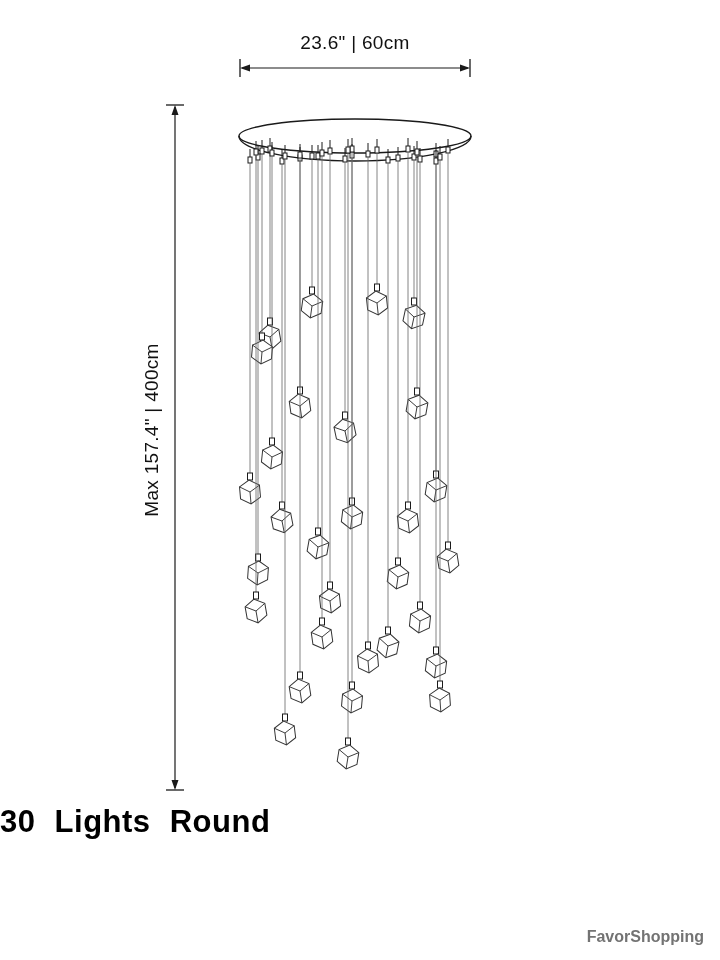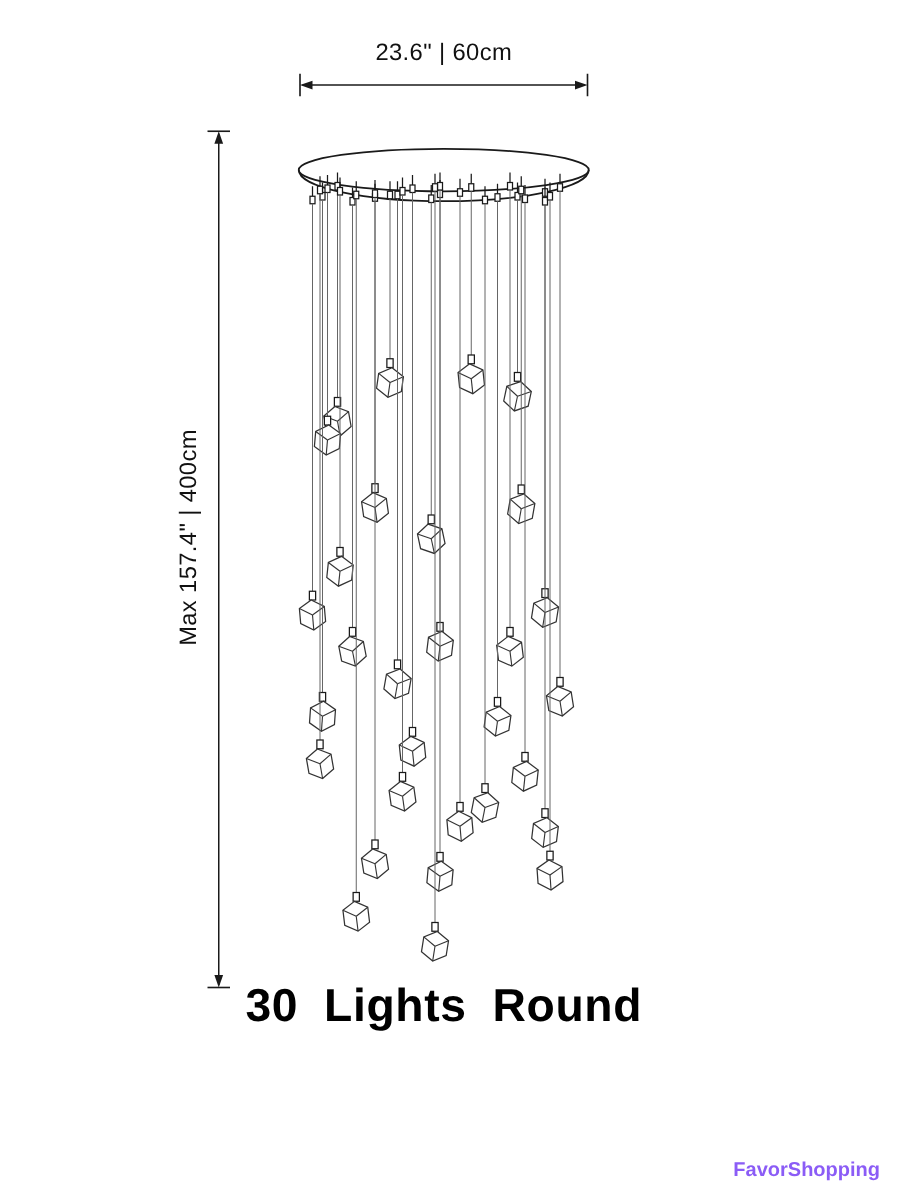--- a/index.html
+++ b/index.html
@@ -2,23 +2,23 @@
 <html><head>
 <meta charset="utf-8">
 <style>
   html,body{margin:0;padding:0;background:#ffffff;}
   .page{position:relative;width:720px;height:960px;background:#ffffff;overflow:hidden;
         font-family:"Liberation Sans",sans-serif;color:#111;}
   svg{position:absolute;left:0;top:0;}
   .dim-label{position:absolute;font-size:19px;font-weight:400;color:#111;letter-spacing:0.3px;white-space:pre;}
   .dim-top{left:240px;top:32px;width:230px;text-align:center;}
   .dim-left{left:152px;top:430px;transform:translate(-50%,-50%) rotate(-90deg);transform-origin:center;}
-  .title{position:absolute;left:0;right:10px;top:784px;text-align:center;
-         font-size:37px;font-weight:600;letter-spacing:0.5px;word-spacing:10px;color:#000;}
-  .brand{position:absolute;right:16px;top:928px;font-size:16px;font-weight:600;color:#8b5cf6;}
+  .title{position:absolute;left:0;right:10px;top:804px;
+         font-size:31px;font-weight:600;letter-spacing:0.5px;word-spacing:10px;color:#000;}
+  .brand{position:absolute;right:16px;top:928px;font-size:16px;font-weight:600;color:#737373;}
 </style>
 </head>
 <body>
 
 <div class="page">
 
   <svg width="720" height="960" viewBox="0 0 720 960">
       <ellipse cx="355" cy="136" rx="116" ry="17" fill="#fff" stroke="#1a1a1a" stroke-width="1.4"></ellipse>
       <path d="M 239 136 A 116 25 0 0 0 471 136" fill="none" stroke="#1a1a1a" stroke-width="1.4"></path>
       <line x1="270" y1="138" x2="270" y2="146" stroke="#1a1a1a" stroke-width="1"></line>

